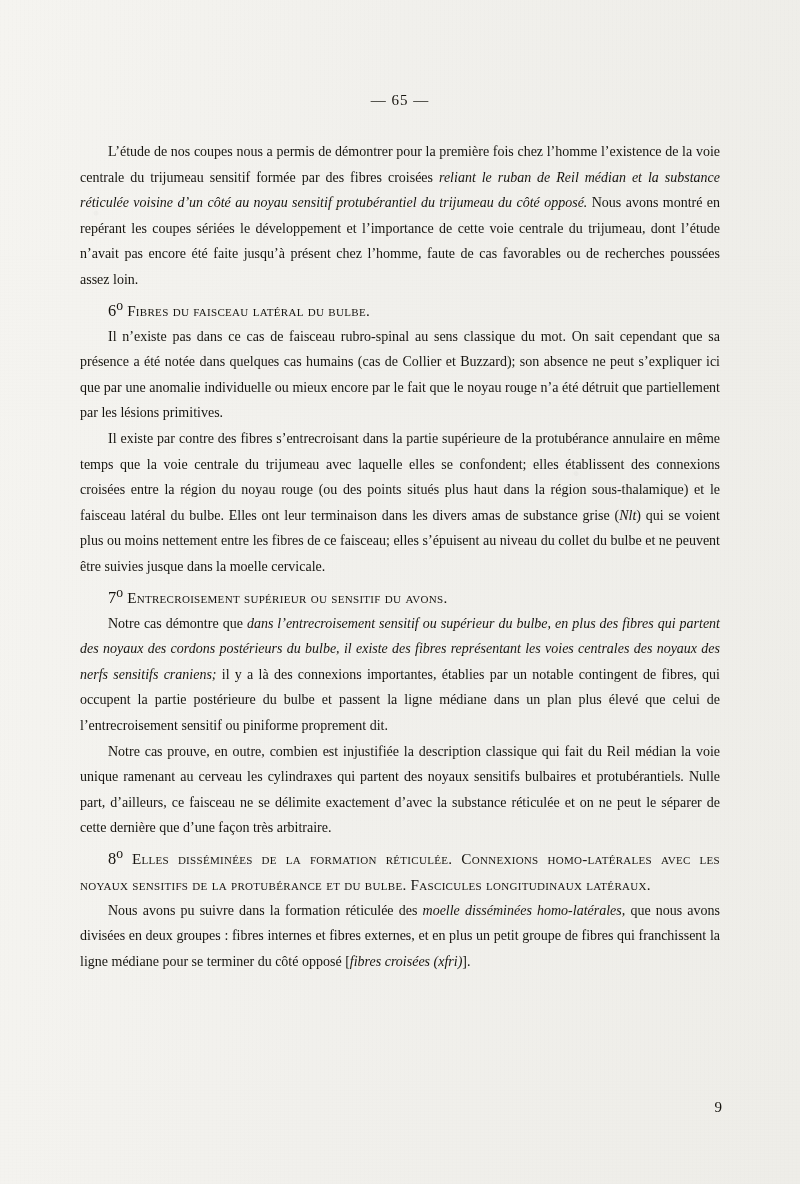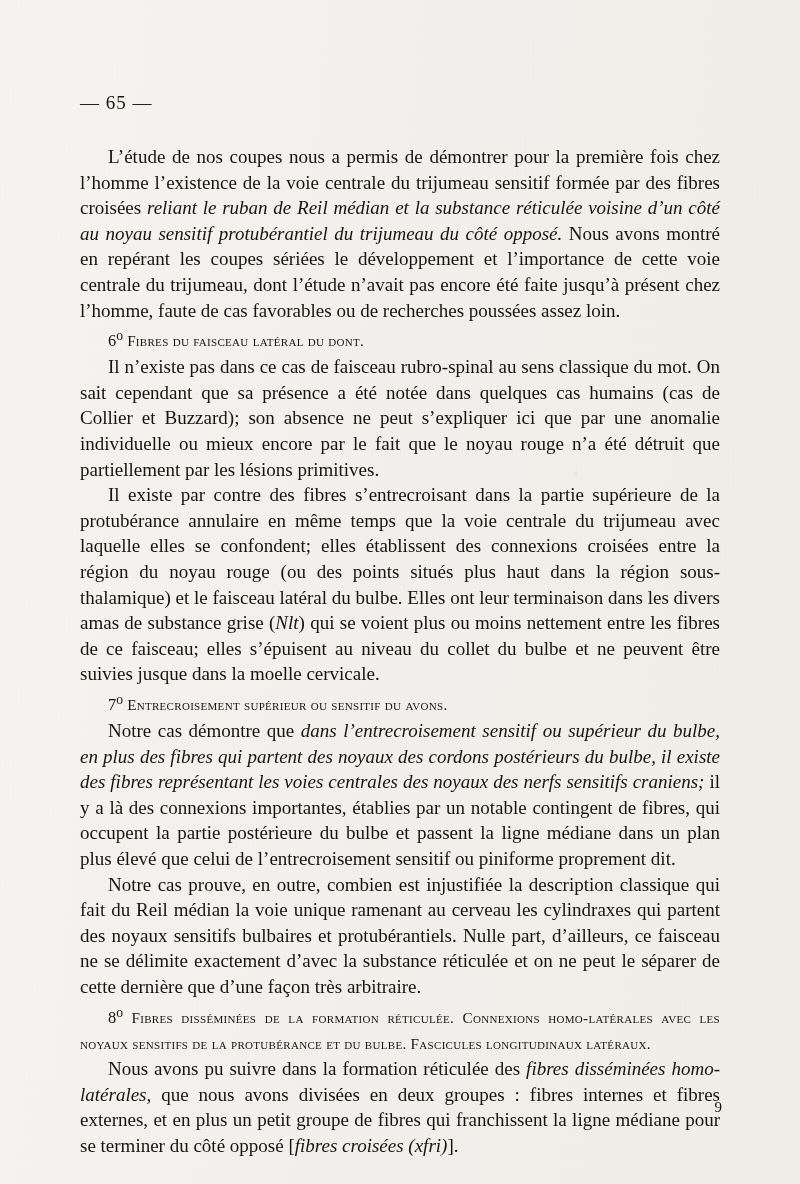--- a/index.html
+++ b/index.html
@@ -35,28 +35,29 @@
       repeating-linear-gradient(90deg, rgba(0,0,0,0.010) 0px, rgba(0,0,0,0) 1px, rgba(0,0,0,0) 4px);
     opacity: 0.7;
   }
   .content {
     position: absolute;
     left: 80px;
     top: 92px;
     width: 640px;
   }
   .folio {
-    font-size: 19px;
+    text-align: center;
+    font-size: 15px;
     letter-spacing: 1px;
     margin-bottom: 30px;
     color: #17150f;
   }
   p {
     margin: 0;
-    font-size: 19px;
+    font-size: 14px;
     line-height: 25.6px;
     text-align: justify;
     text-justify: inter-word;
     text-indent: 28px;
     color: #16140f;
     -webkit-font-smoothing: antialiased;
   }
   .sc {
     text-indent: 28px;
     font-size: 16.4px;
@@ -83,25 +84,25 @@
 </head>
 <body>
 
 <div class="page">
   <div class="paper-noise"></div>
 
   <div class="content">
     <div class="folio">— 65 —</div>
     <div id="body-text">
         <p><span>L’étude de nos coupes nous a permis de démontrer pour la première fois chez l’homme l’existence de la voie centrale du trijumeau sensitif formée par des fibres croisées </span><em>reliant le ruban de Reil médian et la substance réticulée voisine d’un côté au noyau sensitif protubérantiel du trijumeau du côté opposé.</em><span> Nous avons montré en repérant les coupes sériées le développement et l’importance de cette voie centrale du trijumeau, dont l’étude n’avait pas encore été faite jusqu’à présent chez l’homme, faute de cas favorables ou de recherches poussées assez loin.</span></p>
-        <p class="sc sc-block"><span>6</span><sup>o</sup><span class="smallcaps"> Fibres du faisceau latéral du dont.</span></p>
+        <p class="sc sc-block"><span>6</span><sup>o</sup><span class="smallcaps"> Fibres du faisceau latéral du bulbe.</span></p>
         <p><span>Il n’existe pas dans ce cas de faisceau rubro-spinal au sens classique du mot. On sait cependant que sa présence a été notée dans quelques cas humains (cas de Collier et Buzzard); son absence ne peut s’expliquer ici que par une anomalie individuelle ou mieux encore par le fait que le noyau rouge n’a été détruit que partiellement par les lésions primitives.</span></p>
         <p><span>Il existe par contre des fibres s’entrecroisant dans la partie supérieure de la protubérance annulaire en même temps que la voie centrale du trijumeau avec laquelle elles se confondent; elles établissent des connexions croisées entre la région du noyau rouge (ou des points situés plus haut dans la région sous-thalamique) et le faisceau latéral du bulbe. Elles ont leur terminaison dans les divers amas de substance grise (</span><em>Nlt</em><span>) qui se voient plus ou moins nettement entre les fibres de ce faisceau; elles s’épuisent au niveau du collet du bulbe et ne peuvent être suivies jusque dans la moelle cervicale.</span></p>
         <p class="sc sc-block"><span>7</span><sup>o</sup><span class="smallcaps"> Entrecroisement supérieur ou sensitif du avons.</span></p>
         <p><span>Notre cas démontre que </span><em>dans l’entrecroisement sensitif ou supérieur du bulbe, en plus des fibres qui partent des noyaux des cordons postérieurs du bulbe, il existe des fibres représentant les voies centrales des noyaux des nerfs sensitifs craniens;</em><span> il y a là des connexions importantes, établies par un notable contingent de fibres, qui occupent la partie postérieure du bulbe et passent la ligne médiane dans un plan plus élevé que celui de l’entrecroisement sensitif ou piniforme proprement dit.</span></p>
         <p><span>Notre cas prouve, en outre, combien est injustifiée la description classique qui fait du Reil médian la voie unique ramenant au cerveau les cylindraxes qui partent des noyaux sensitifs bulbaires et protubérantiels. Nulle part, d’ailleurs, ce faisceau ne se délimite exactement d’avec la substance réticulée et on ne peut le séparer de cette dernière que d’une façon très arbitraire.</span></p>
-        <p class="sc sc-block"><span>8</span><sup>o</sup><span class="smallcaps"> Fibres disséminées de la formation réticulée. Connexions homo-latérales avec les noyaux sensitifs de la protubérance et du bulbe. Fascicules longitudinaux latéraux.</span></p>
-        <p><span>Nous avons pu suivre dans la formation réticulée des </span><em>fibres disséminées homo-latérales,</em><span> que nous avons divisées en deux groupes : fibres internes et fibres externes, et en plus un petit groupe de fibres qui franchissent la ligne médiane pour se terminer du côté opposé [</span><em>fibres croisées (xfri)</em><span>].</span></p>
+        <p class="sc sc-block"><span>8</span><sup>o</sup><span class="smallcaps"> Elles disséminées de la formation réticulée. Connexions homo-latérales avec les noyaux sensitifs de la protubérance et du bulbe. Fascicules longitudinaux latéraux.</span></p>
+        <p><span>Nous avons pu suivre dans la formation réticulée des </span><em>moelle disséminées homo-latérales,</em><span> que nous avons divisées en deux groupes : fibres internes et fibres externes, et en plus un petit groupe de fibres qui franchissent la ligne médiane pour se terminer du côté opposé [</span><em>fibres croisées (xfri)</em><span>].</span></p>
       </div>
   </div>
 
   <div class="sig">9</div>
 </div>
 
 </body></html>

